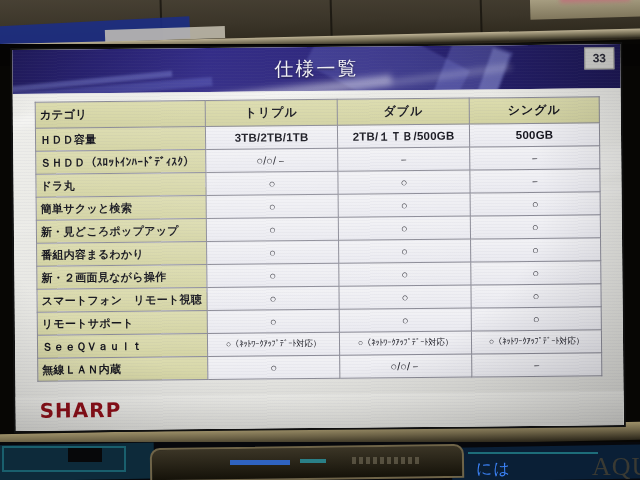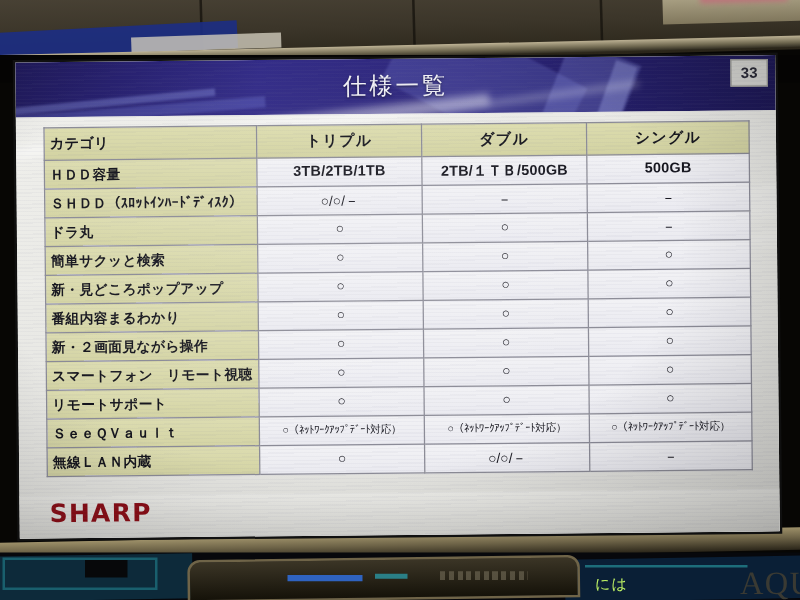--- a/index.html
+++ b/index.html
@@ -70,21 +70,21 @@
     position:absolute;left:68px;top:448px;width:34px;height:14px;background:#07080a;
   }
   .sign-blue-right{
     position:absolute;left:452px;top:446px;width:200px;height:34px;
     background:#0a1f36;transform:rotate(-1deg);
   }
   .sign-teal-line{
     position:absolute;left:468px;top:452px;width:130px;height:2px;background:#1d6d7a;
   }
   .sign-text-niwa{
-    position:absolute;left:476px;top:459px;color:#bef264;font-size:12px;
+    position:absolute;left:476px;top:459px;color:#3b82f6;font-size:16px;
     font-family:"DejaVu Sans",sans-serif;letter-spacing:1px;
   }
   .sign-text-aquos{
     position:absolute;left:592px;top:452px;color:#3a3a33;font-size:26px;
     letter-spacing:1px;font-family:"Liberation Serif",serif;
   }
   .device-body{
     position:absolute;left:150px;top:446px;width:310px;height:30px;
     background:linear-gradient(180deg,#3b3526 0%,#151209 100%);
     border-radius:10px 10px 0 0;border:2px solid #6f6448;transform:rotate(-.8deg);

